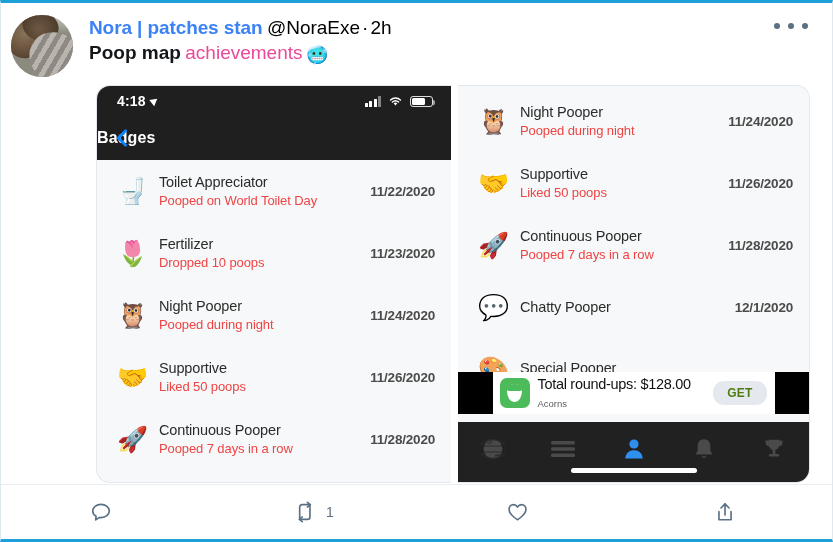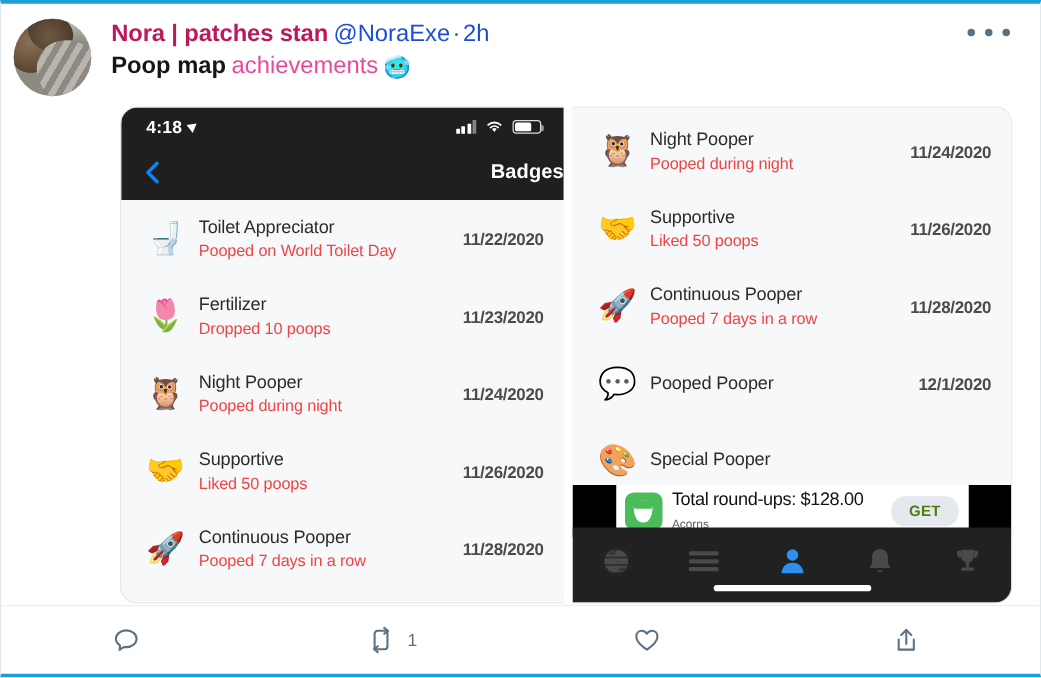--- a/index.html
+++ b/index.html
@@ -74,26 +74,26 @@
 
   #header-text {
     margin-left: 16px;
     padding-top: 6px;
     line-height: 1.34;
   }
   .hdr-line { white-space: nowrap; }
   .name {
     font-size: 19px;
     font-weight: bold;
-    color: #be185d;
+    color: #3b82f6;
     letter-spacing: -0.1px;
   }
   .handle, .dot-sep, .age {
     font-size: 19px;
-    color: #1d4ed8;
+    color: #000000;
     font-weight: normal;
   }
   .dot-sep { padding: 0 2px; }
   .body-bold {
     font-size: 19px;
     font-weight: bold;
     color: #14171a;
     margin-top: 24px;
   }
   .body-plain {
@@ -233,21 +233,21 @@
     position: relative;
   }
   #nav-back {
     position: absolute;
     left: 14px;
     width: 22px; height: 22px;
     cursor: pointer;
   }
   #nav-title {
     width: 100%;
-    text-align: right;
+    text-align: left;
     color: #ffffff;
     font-size: 16px;
     font-weight: bold;
     letter-spacing: 0.1px;
   }
 
   
   .badge-list {
     background: #f7f8f9;
   }
@@ -297,21 +297,21 @@
     letter-spacing: -0.2px;
     white-space: nowrap;
   }
 
   
   #phone-right .badge-list { padding-top: 4px; }
 
   
   #ad-strip {
     position: absolute;
-    left: 0; bottom: 52px;
+    left: 0; bottom: 68px;
     width: 100%;
     height: 42px;
     background: #000000;
     display: flex;
     align-items: center;
     justify-content: center;
   }
   #ad-banner {
     width: 282px;
     height: 42px;
@@ -555,21 +555,21 @@
           <div class="badge-emoji">🚀</div>
           <div class="badge-text">
             <div class="badge-title">Continuous Pooper</div>
             <div class="badge-sub">Pooped 7 days in a row</div>
           </div>
           <div class="badge-date">11/28/2020</div>
         </div>
         <div class="badge-row">
           <div class="badge-emoji">💬</div>
           <div class="badge-text">
-            <div class="badge-title">Pooped Pooper</div>
+            <div class="badge-title">Chatty Pooper</div>
           </div>
           <div class="badge-date">12/1/2020</div>
         </div>
         <div class="badge-row">
           <div class="badge-emoji">🎨</div>
           <div class="badge-text">
             <div class="badge-title">Special Pooper</div>
             <div class="badge-sub"></div>
           </div>
           <div class="badge-date"></div>

